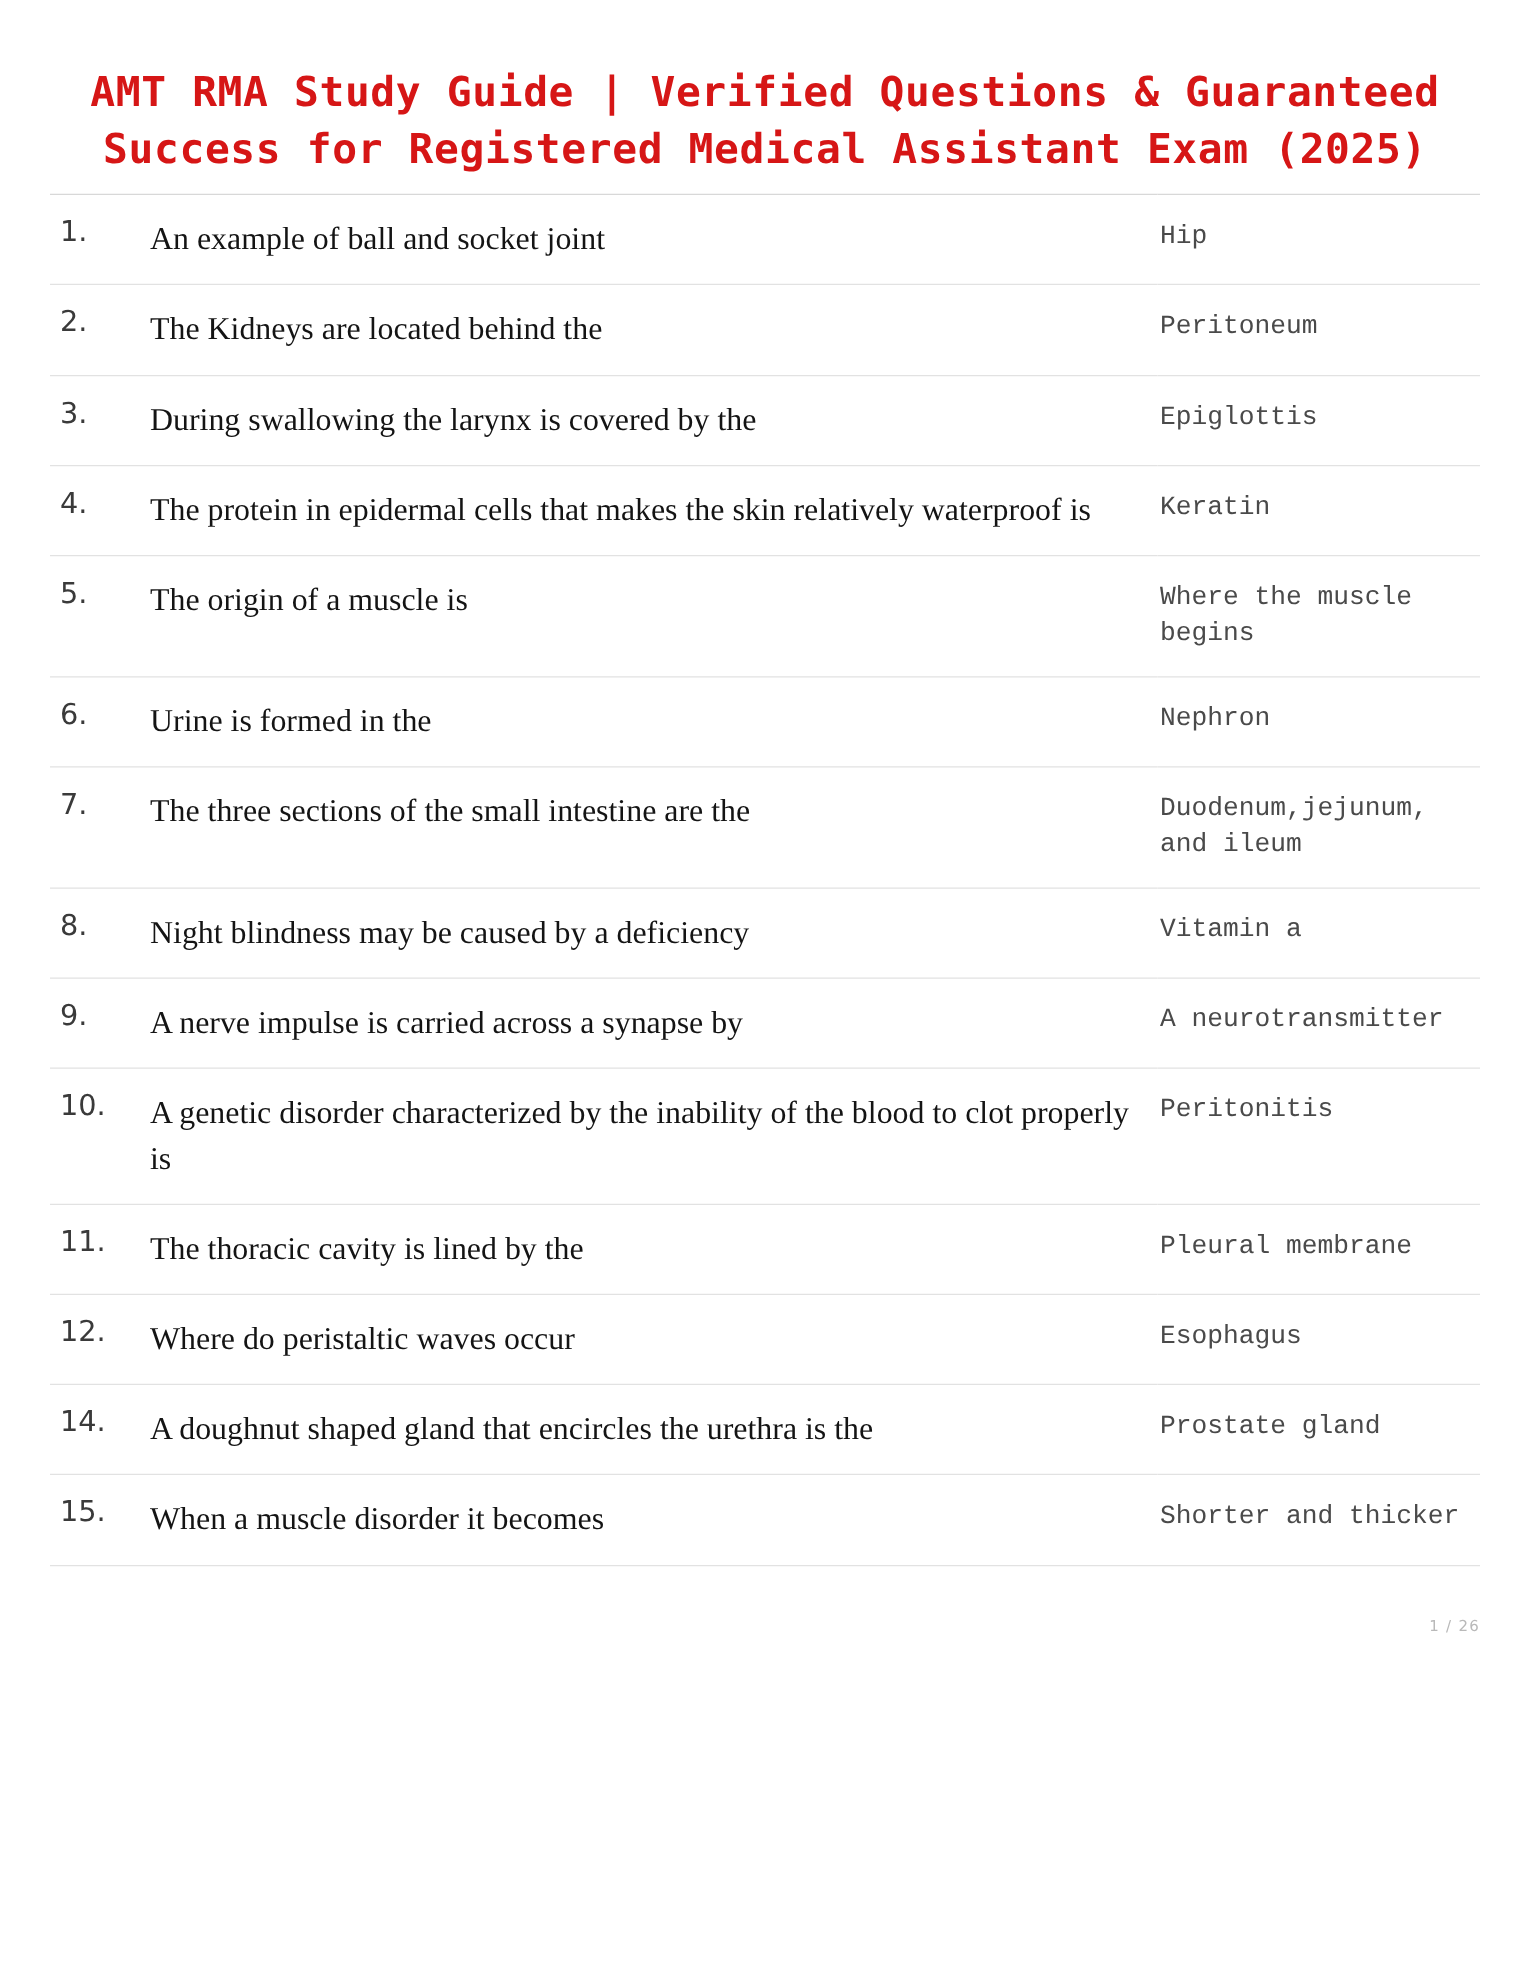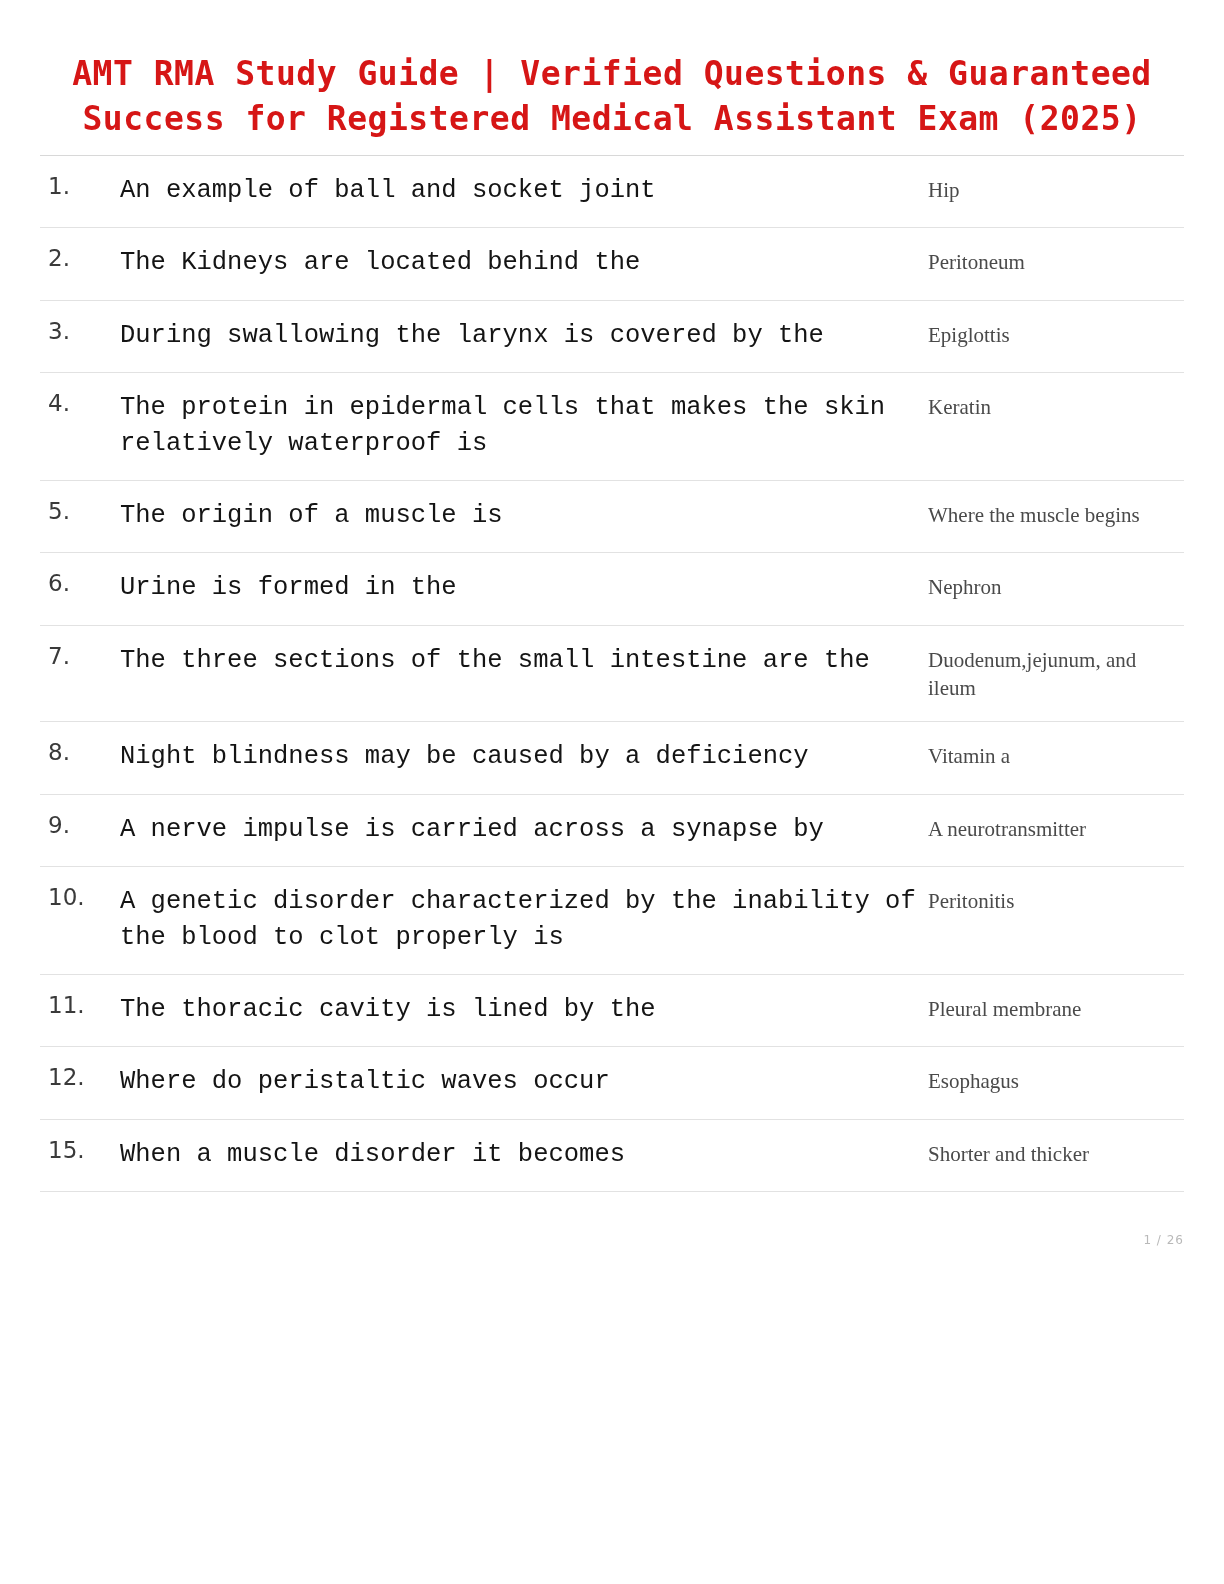--- a/index.html
+++ b/index.html
@@ -52,28 +52,28 @@
   .col-num {
     width: 72px;
     text-align: left;
     padding-left: 8px !important;
     font-family: "DejaVu Sans", sans-serif;
     font-size: 23px;
     color: #3a3a3a;
   }
   .col-q {
     width: 800px;
-    font-family: Liberation Mono, monospace;
+    font-family: Liberation Serif, serif;
     font-size: 25.5px;
     line-height: 1.42;
     color: #141414;
     padding-right: 6px !important;
   }
   .col-a {
-    font-family: Liberation Serif, serif;
+    font-family: Liberation Mono, monospace;
     font-size: 21px;
     line-height: 1.38;
     color: #4a4a4a;
     padding-left: 2px !important;
     padding-top: 20px !important;
   }
   .table-bottom {
     border-top: 1px solid #e2e2e2;
     height: 1px;
     width: 100%;
@@ -150,20 +150,25 @@
         <td class="col-num">11.</td>
         <td class="col-q">The thoracic cavity is lined by the</td>
         <td class="col-a">Pleural membrane</td>
       </tr>
       <tr class="qa-row">
         <td class="col-num">12.</td>
         <td class="col-q">Where do peristaltic waves occur</td>
         <td class="col-a">Esophagus</td>
       </tr>
       <tr class="qa-row">
+        <td class="col-num">14.</td>
+        <td class="col-q">A doughnut shaped gland that encircles the urethra is the</td>
+        <td class="col-a">Prostate gland</td>
+      </tr>
+      <tr class="qa-row">
         <td class="col-num">15.</td>
         <td class="col-q">When a muscle disorder it becomes</td>
         <td class="col-a">Shorter and thicker</td>
       </tr>
     </tbody>
   </table>
   <div class="table-bottom"></div>
 
   <div class="page-footer">1 / 26</div>
 

